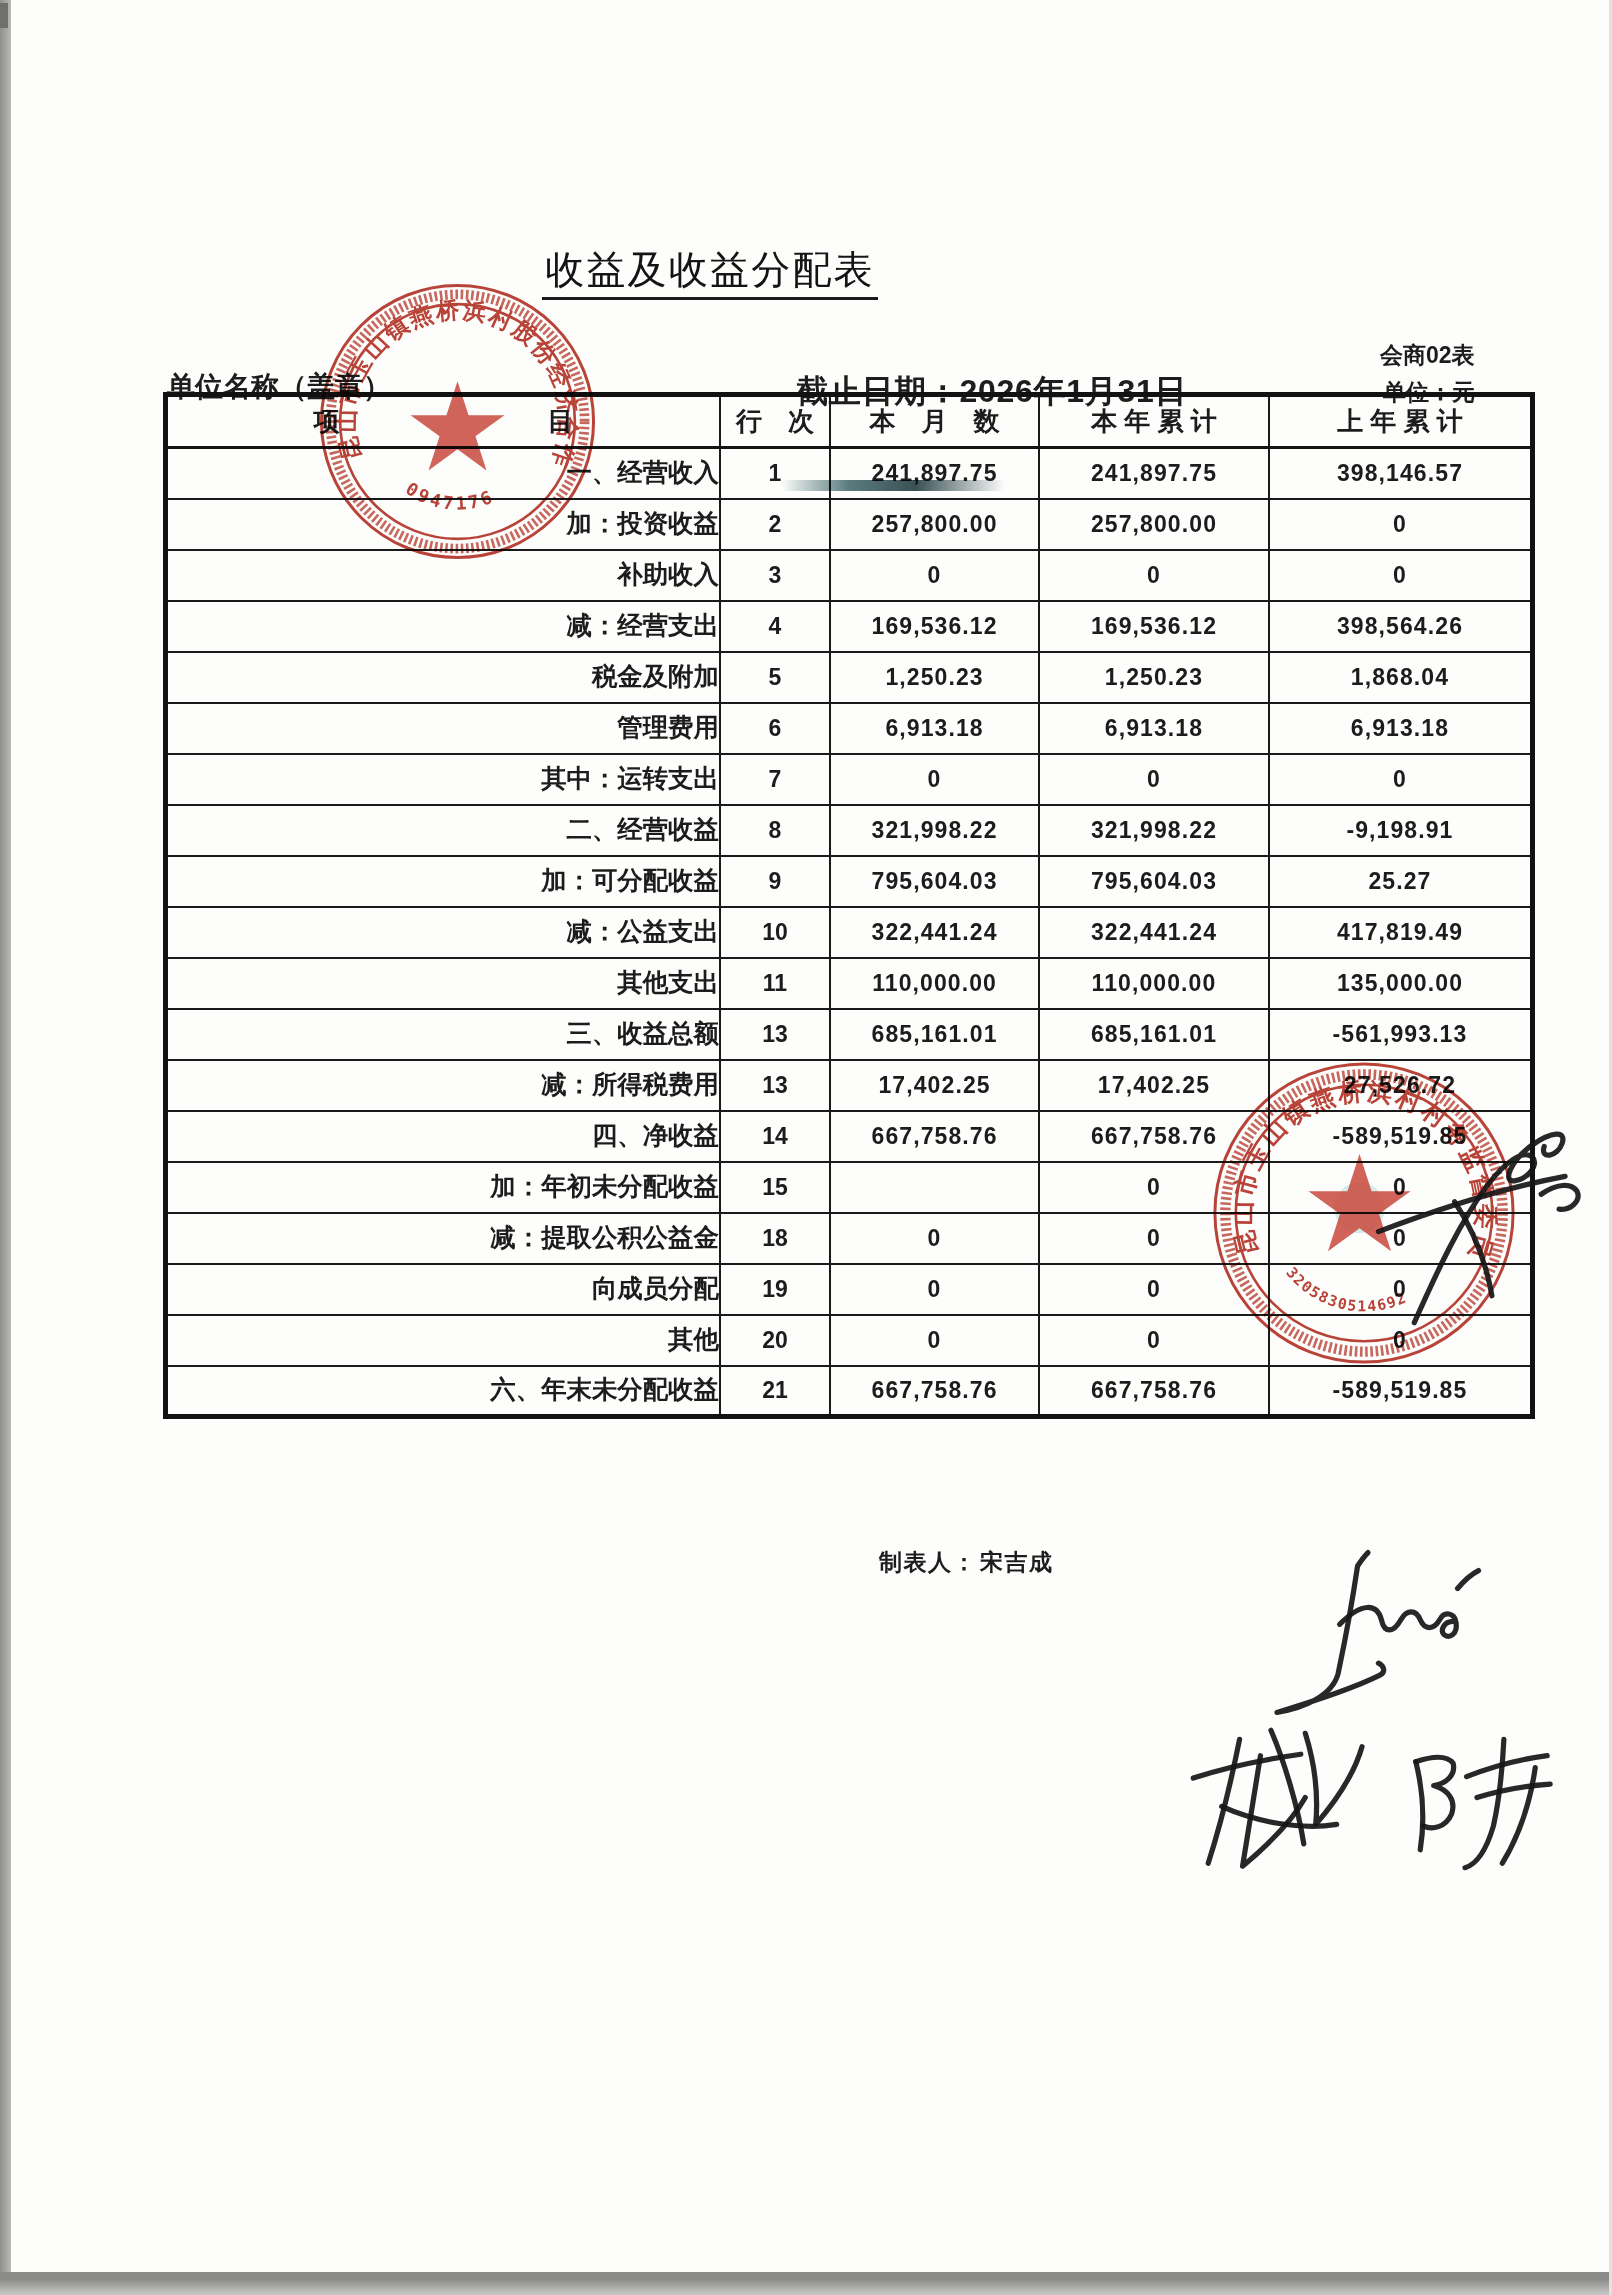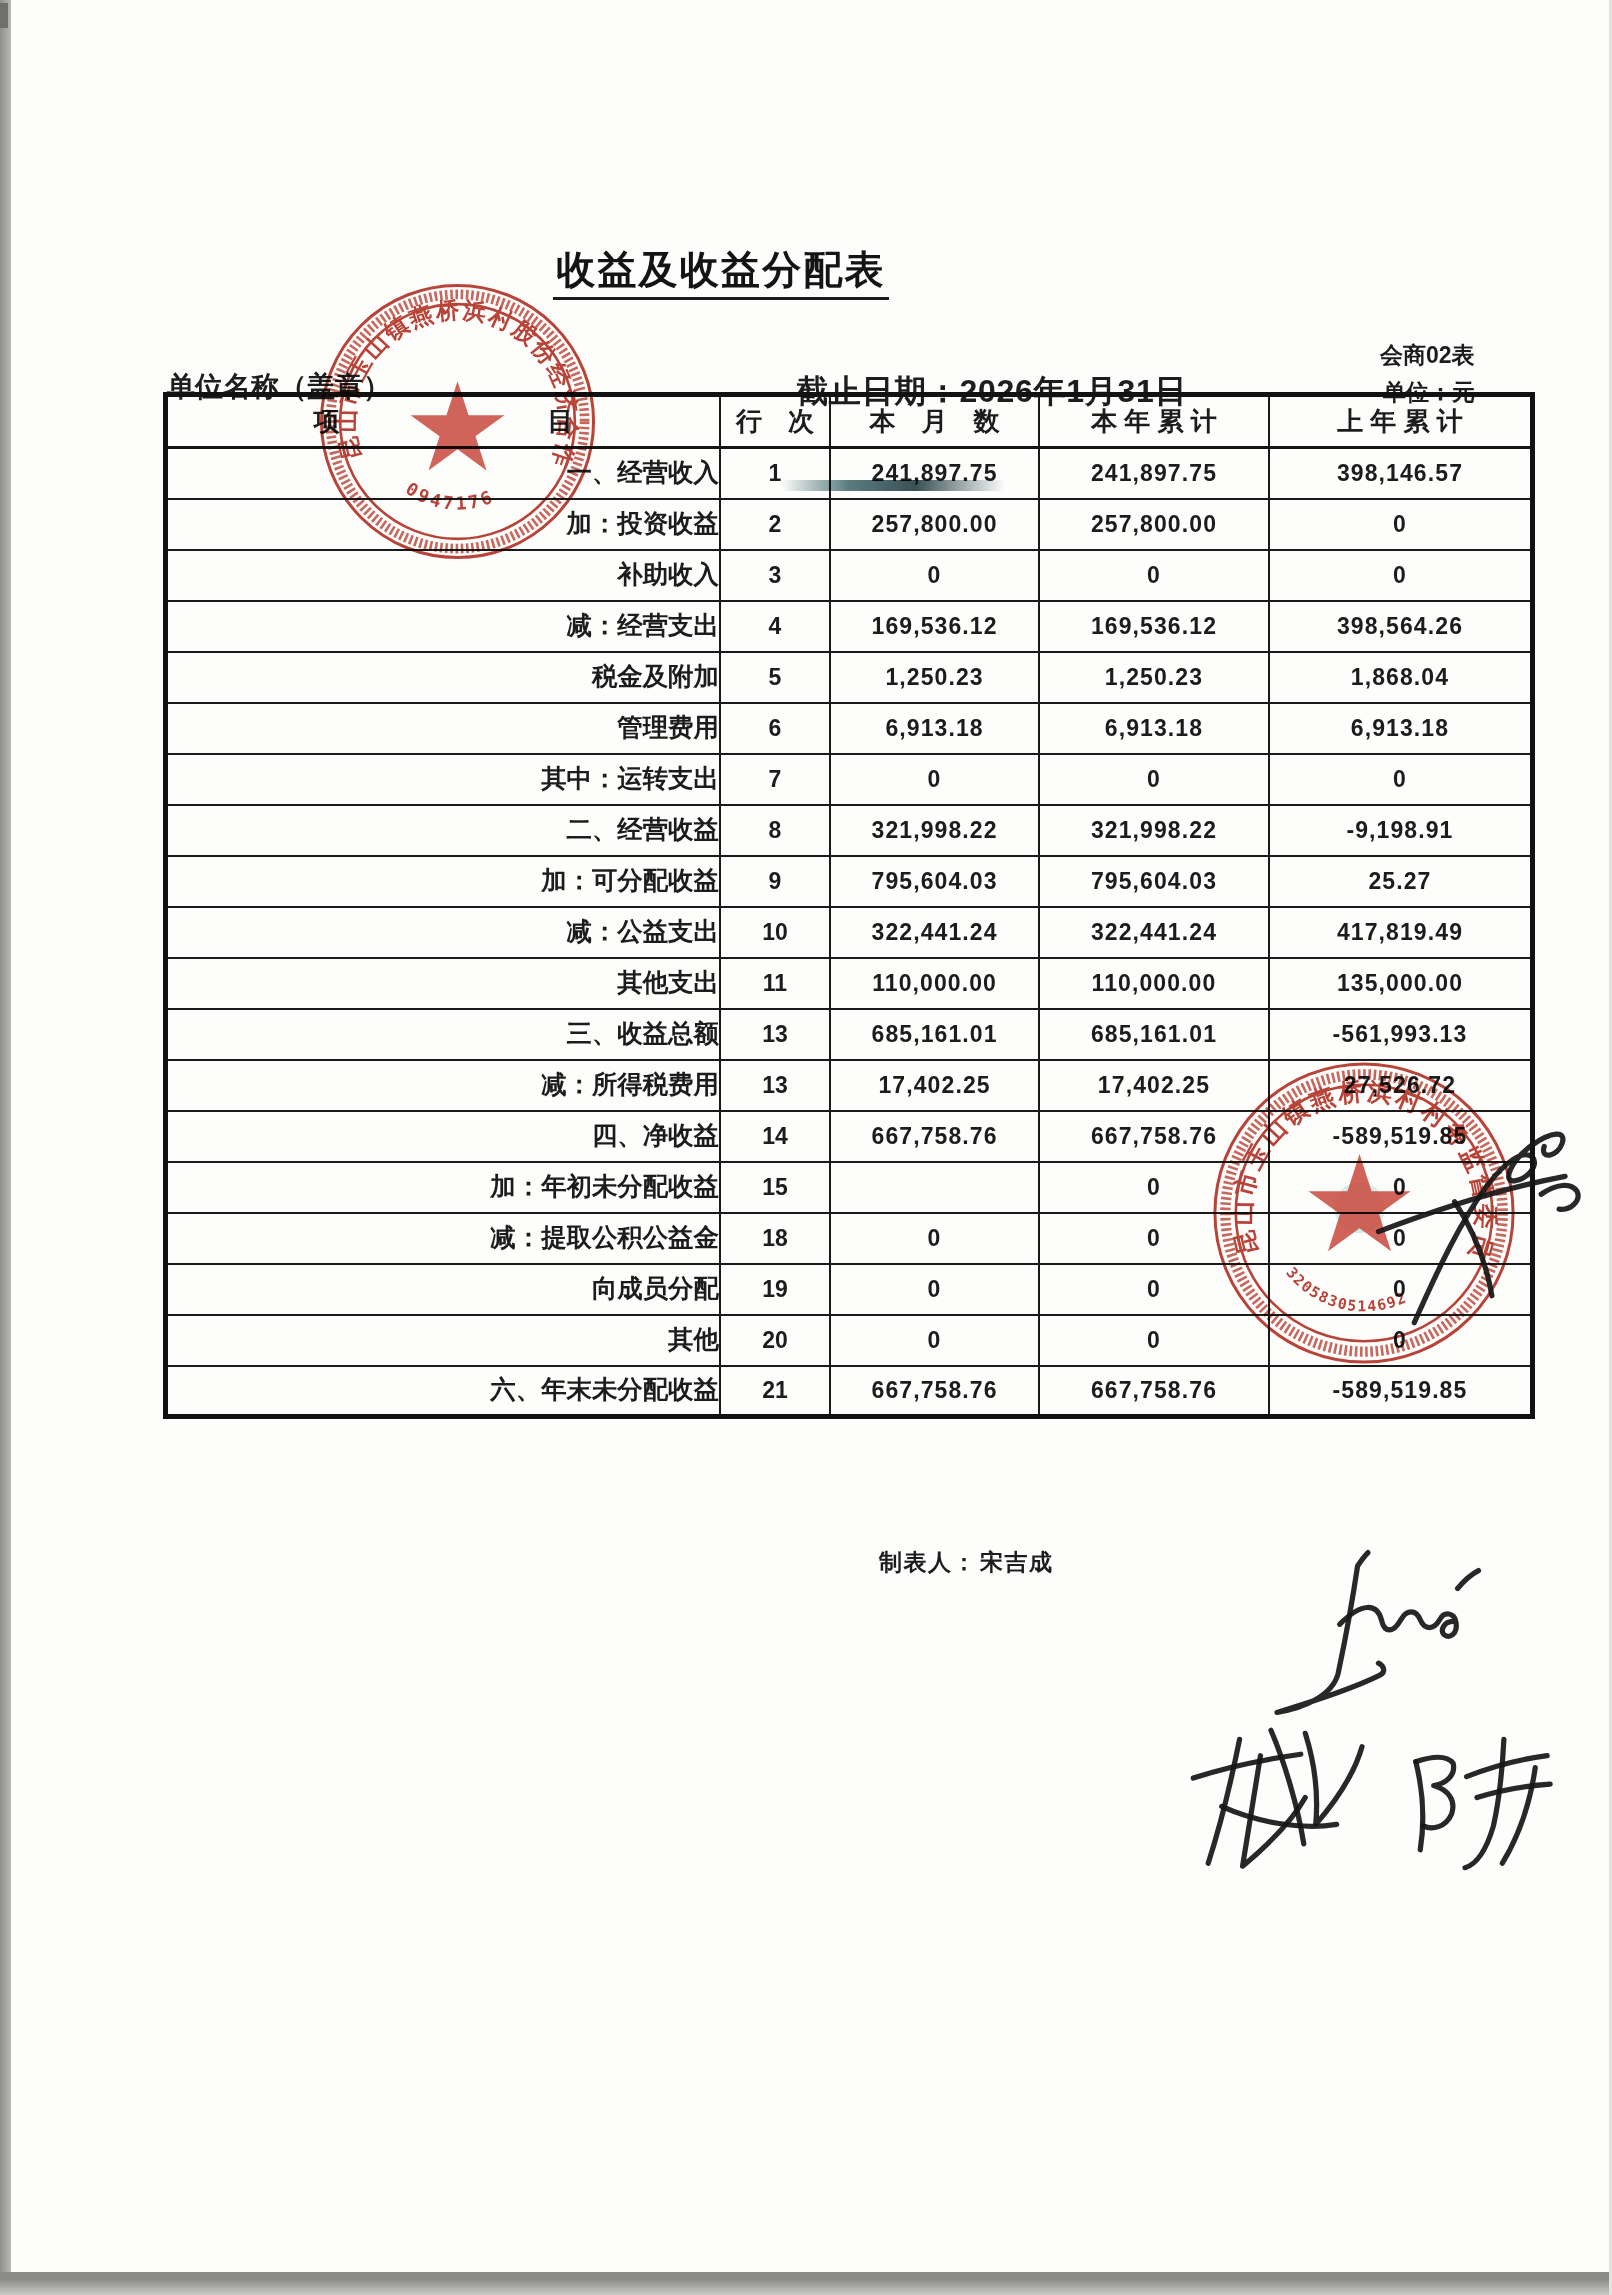--- a/index.html
+++ b/index.html
@@ -23,21 +23,21 @@
   .edge-bottom{
     position:absolute;left:0;top:2272px;width:1612px;height:23px;
     background:linear-gradient(180deg,#8a8a88 0 6.7px,#c9c9c7);
   }
   .edge-right{
     position:absolute;right:0;top:0;width:3px;height:2295px;background:#e2e2e0;
   }
 
   .title{
     position:absolute;left:0;top:243px;width:1420px;text-align:center;
-    font-size:39px;font-weight:700;letter-spacing:2.2px;color:#141414;margin-left:11px;
+    font-size:39px;font-weight:400;letter-spacing:2.2px;color:#141414;
   }
   .title span{border-bottom:3.7px solid #1a1a1a;padding:0 3px 6px 3px;}
 
   .form-code{
     position:absolute;left:1380px;top:340px;font-size:23px;font-weight:600;
   }
   .unit-name{
     position:absolute;left:167px;top:368px;font-size:28px;font-weight:600;
   }
   .cutoff-date{

